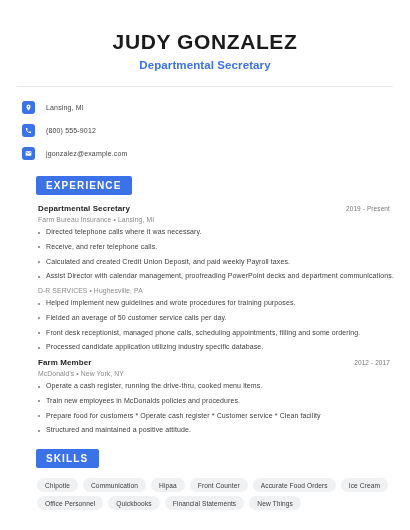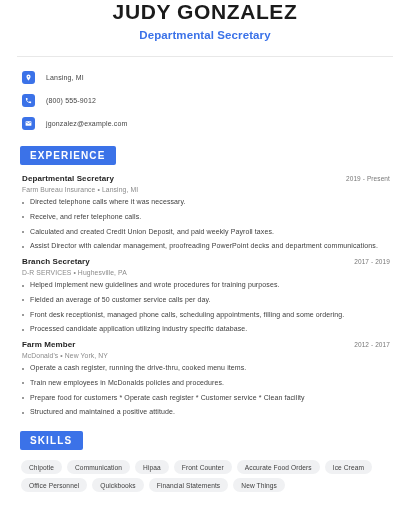--- a/index.html
+++ b/index.html
@@ -19,21 +19,21 @@
   .resume {
     width: 410px;
     height: 530px;
     padding: 0 16px;
     position: relative;
   }
 
   
   .header {
     text-align: center;
-    padding-top: 0;
+    padding-top: 30px;
   }
 
   .name {
     font-size: 21px;
     font-weight: bold;
     letter-spacing: 0.6px;
     color: #1b1b1b;
     line-height: 1.15;
   }
 
@@ -78,21 +78,21 @@
   .c-icon svg { display: block; }
 
   .c-text {
     font-size: 7px;
     color: #444;
     margin-left: 11px;
     letter-spacing: 0.15px;
   }
 
   
-  .section { margin-top: 13px; }
+  .section { margin-top: 13px; margin-left: 16px; }
 
   .section-badge {
     display: inline-block;
     background: #3b72e8;
     color: #ffffff;
     font-size: 10px;
     font-weight: bold;
     letter-spacing: 1.1px;
     padding: 4px 11px 4px 10px;
     border-radius: 2px;
@@ -247,24 +247,20 @@
             <span class="bullet-text">Calculated and created Credit Union Deposit, and paid weekly Payroll taxes.</span>
           </div>
           <div class="bullet">
             <span class="bullet-dot"></span>
             <span class="bullet-text">Assist Director with calendar management, proofreading PowerPoint decks and department communications.</span>
           </div>
         </div>
       </div>
 
       <div class="job">
-        <div class="job-head">
-          <span class="role">Branch Secretary</span>
-          <span class="dates">2017 - 2019</span>
-        </div>
         <div class="company">D-R SERVICES  •  Hughesville, PA</div>
         <div class="bullets">
           <div class="bullet">
             <span class="bullet-dot"></span>
             <span class="bullet-text">Helped implement new guidelines and wrote procedures for training purposes.</span>
           </div>
           <div class="bullet">
             <span class="bullet-dot"></span>
             <span class="bullet-text">Fielded an average of 50 customer service calls per day.</span>
           </div>

